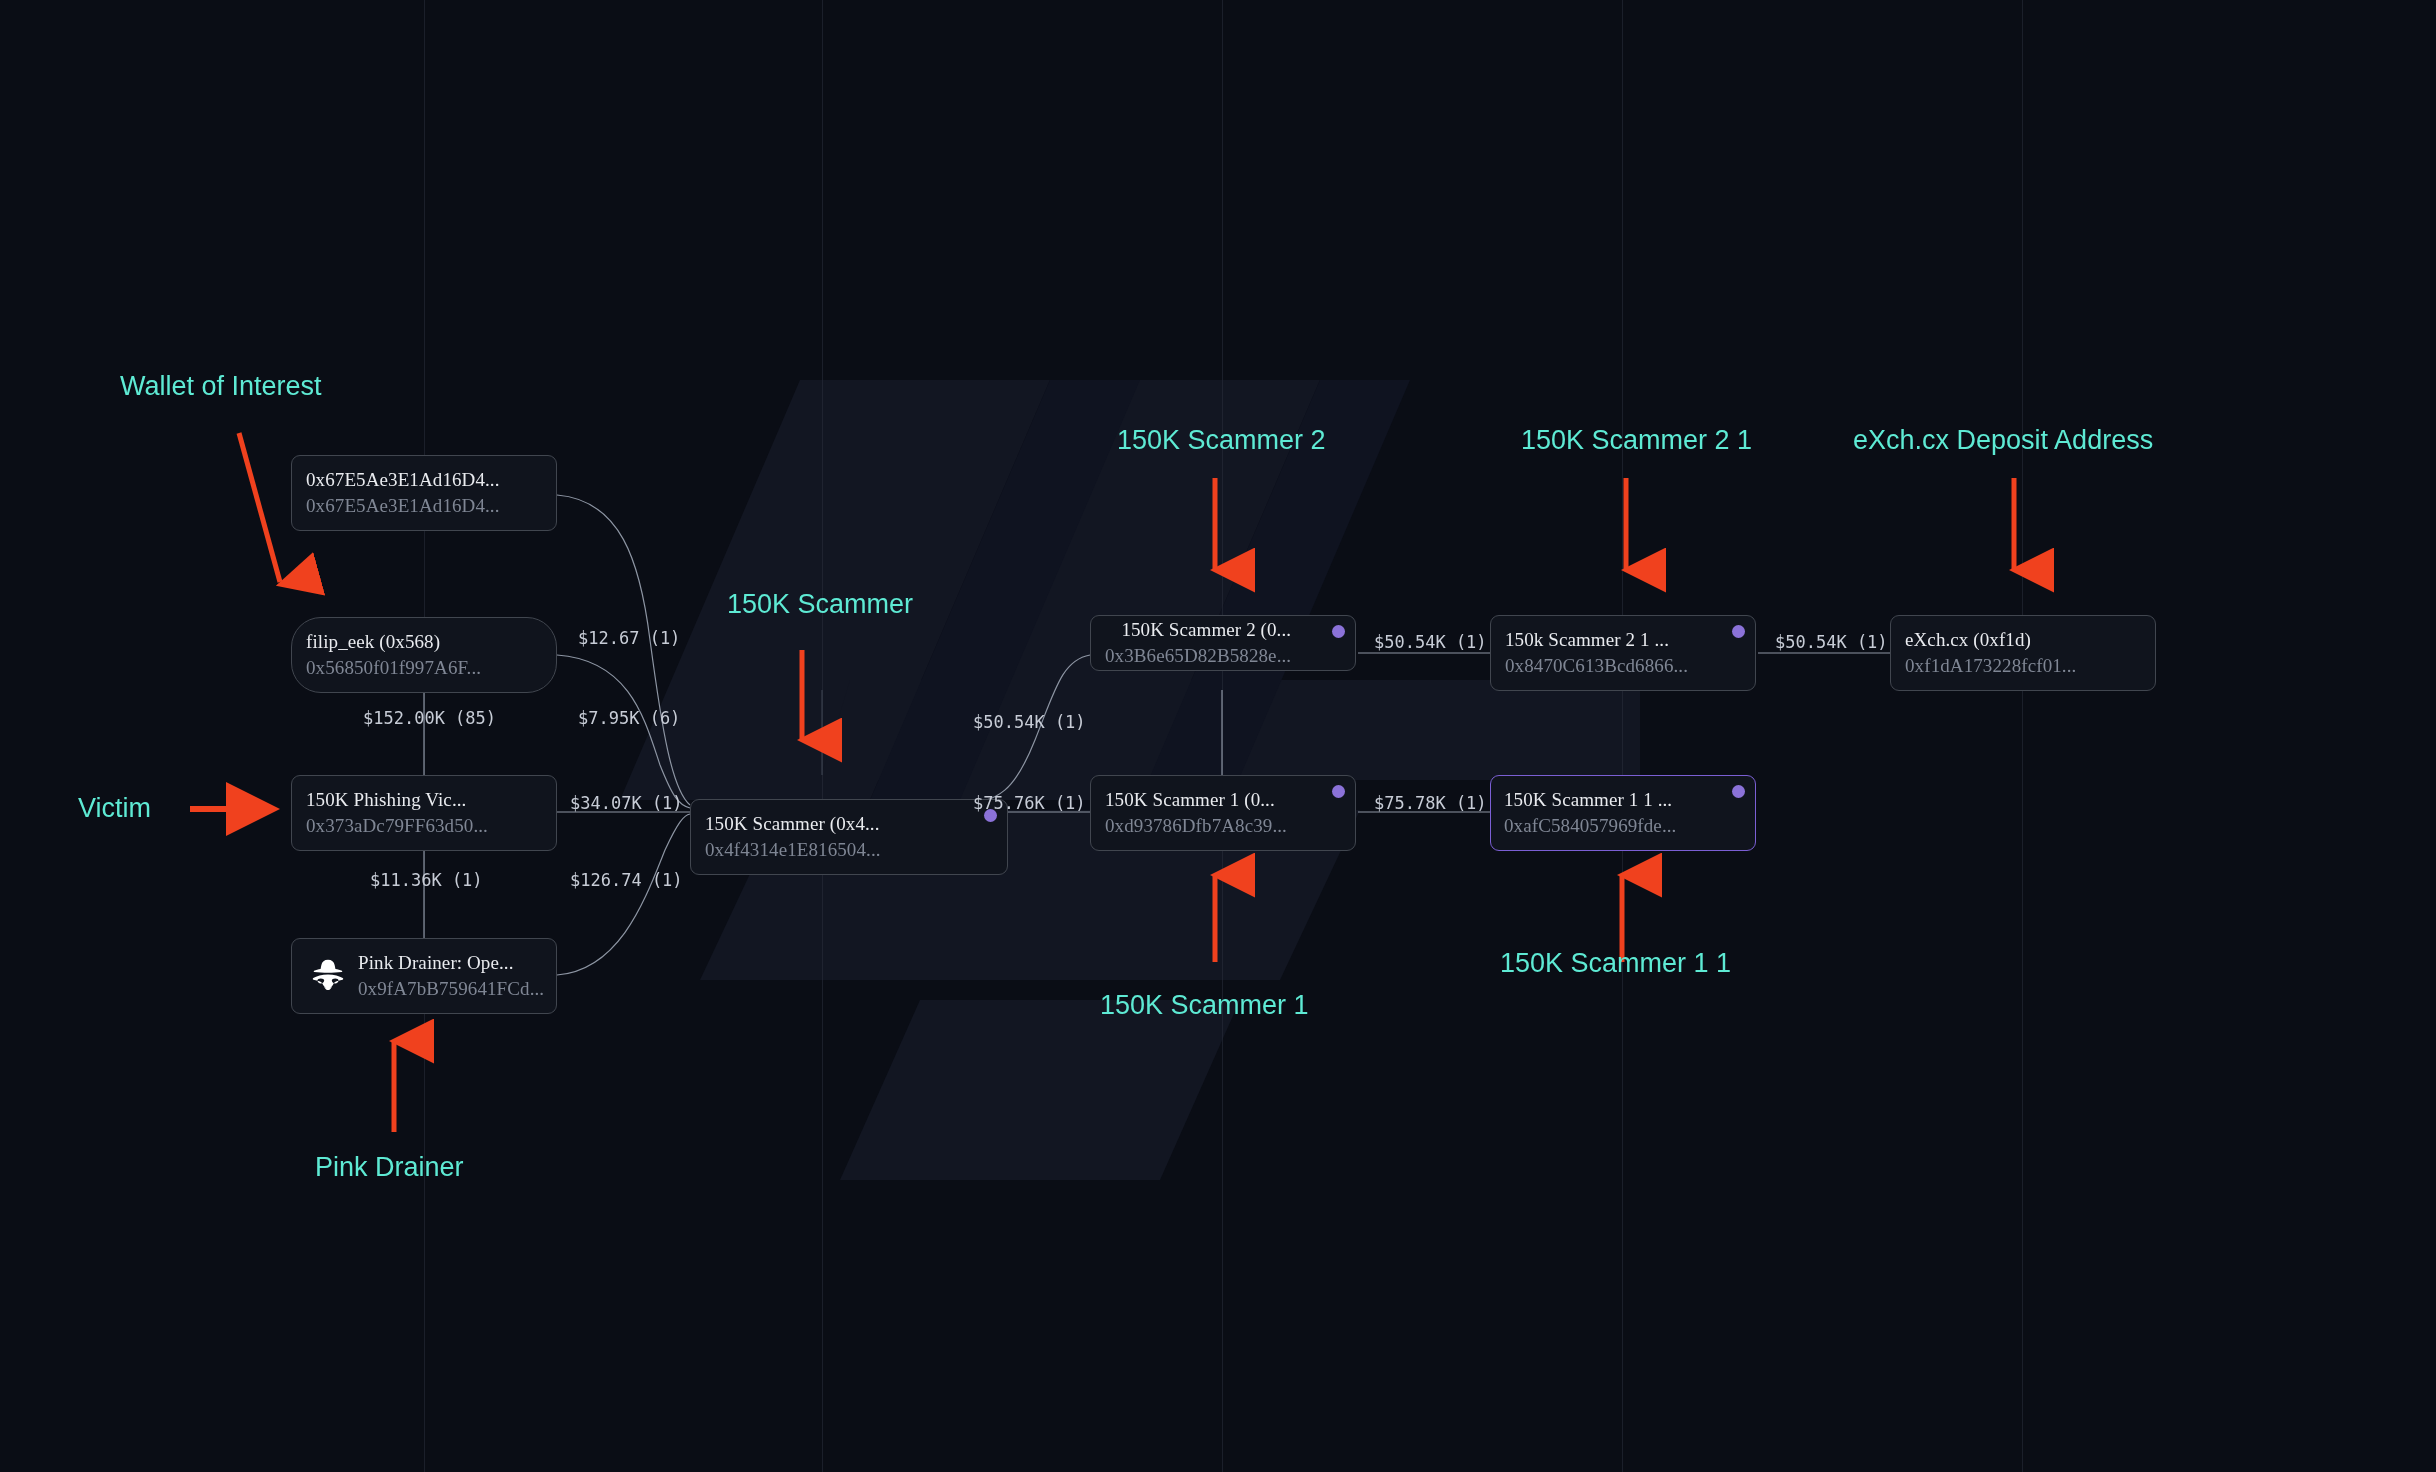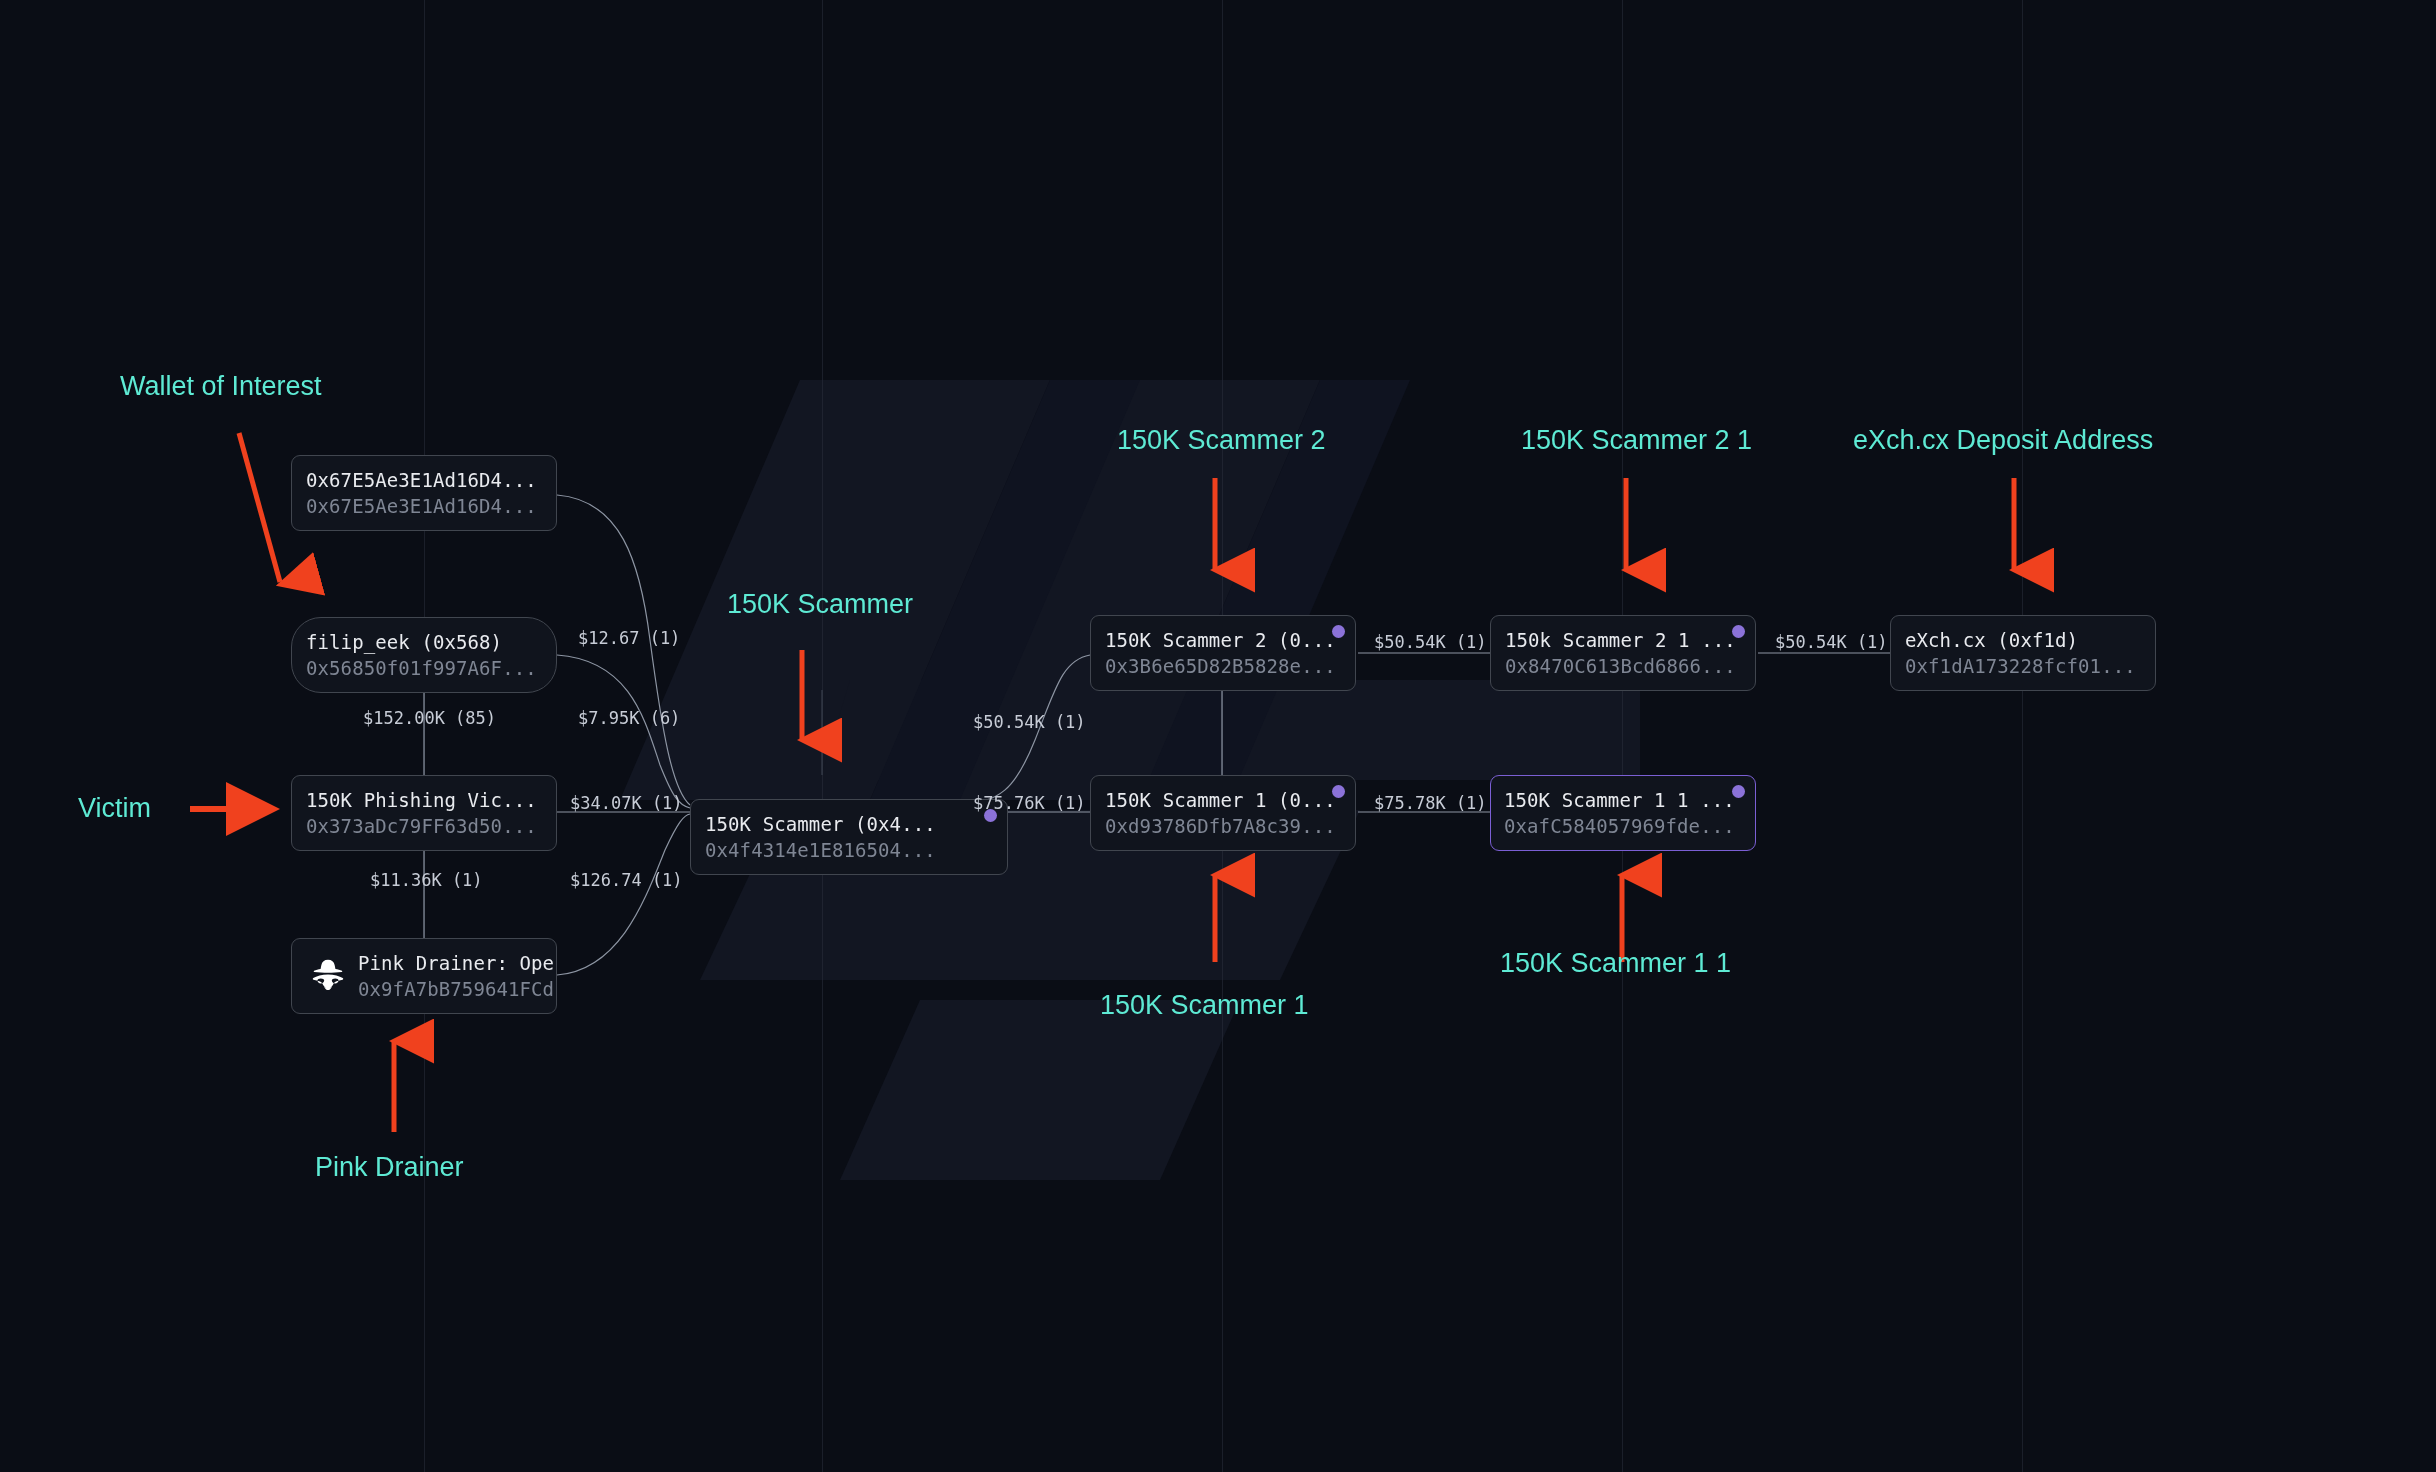--- a/index.html
+++ b/index.html
@@ -60,20 +60,21 @@
   .node.selected {
     border-color: #7b5fd4;
     border-width: 1.5px;
   }
   .node-text {
     display: flex;
     flex-direction: column;
     justify-content: center;
     gap: 3px;
     line-height: 1.18;
+    font-family: Liberation Serif, serif;
   }
   .node-title {
     color: #e9ebef;
     font-size: 19px;
     letter-spacing: .1px;
     white-space: nowrap;
   }
   .node-addr {
     color: #7f8694;
     font-size: 19px;
@@ -215,21 +216,21 @@
   </div>
 
   <div class="node" style="left:690px; top:775px; width:318px; height:76px;margin-top:24px;">
     <span class="node-badge"></span>
     <div class="node-text">
       <span class="node-title">150K Scammer (0x4...</span>
       <span class="node-addr">0x4f4314e1E816504...</span>
     </div>
   </div>
 
-  <div class="node" style="left:1090px; top:615px; width:266px; height:76px;">
+  <div class="node" style="left:1090px; top:615px; width:266px; height:56px;text-align:right;">
     <span class="node-badge"></span>
     <div class="node-text">
       <span class="node-title">150K Scammer 2 (0...</span>
       <span class="node-addr">0x3B6e65D82B5828e...</span>
     </div>
   </div>
 
   <div class="node" style="left:1090px; top:775px; width:266px; height:76px;">
     <span class="node-badge"></span>
     <div class="node-text">

